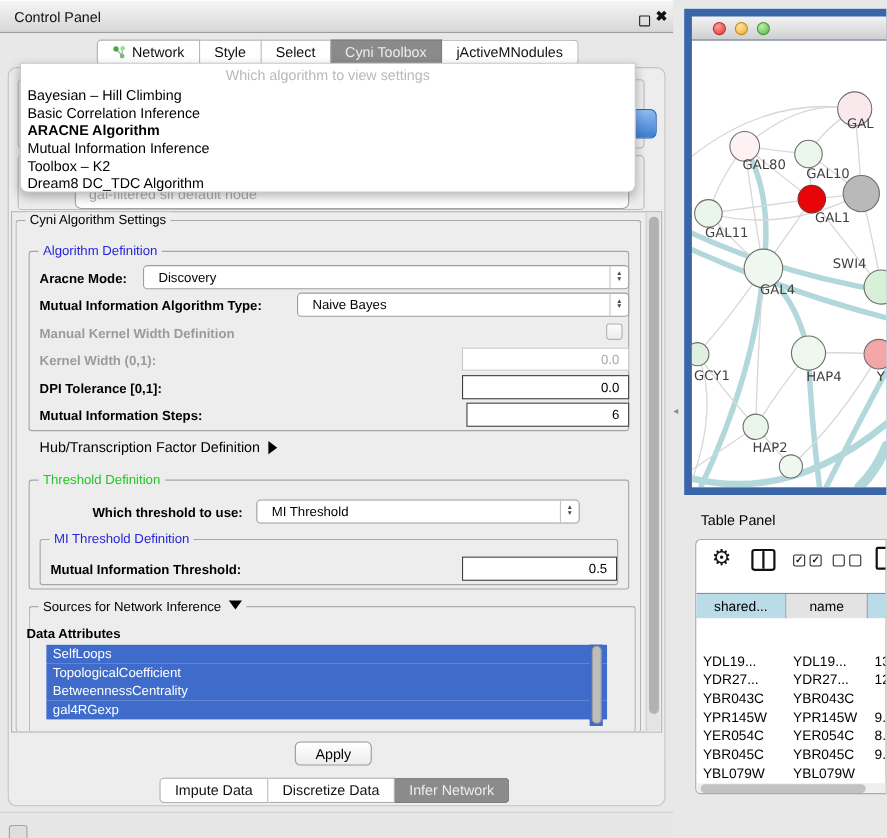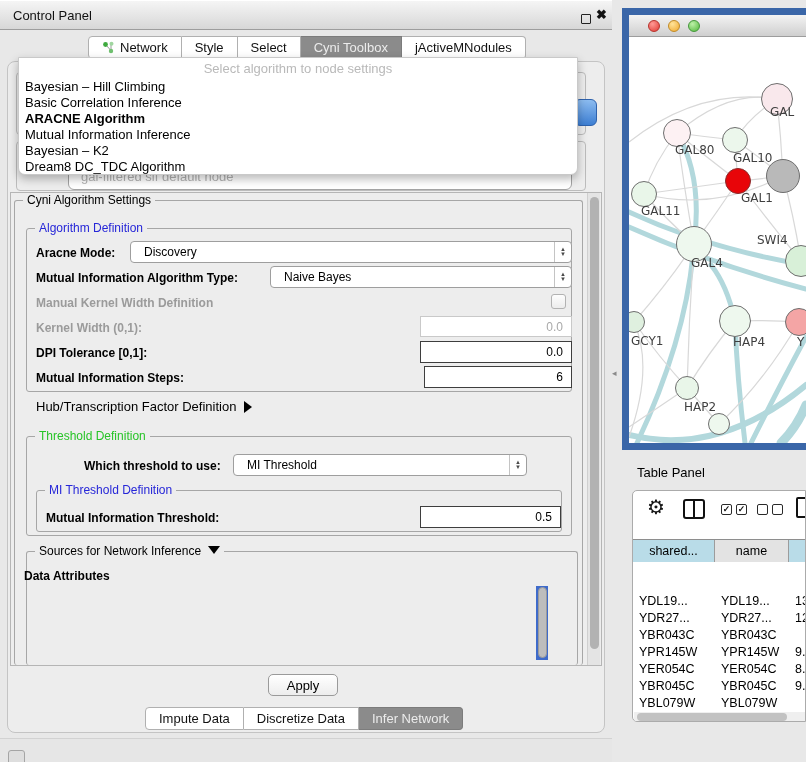--- a/index.html
+++ b/index.html
@@ -180,26 +180,26 @@
   <div class="panel"></div>
 
   <div class="frag-box" style="left:16px; top:72px; width:570px; height:63px;"></div>
   <div class="frag-box" style="left:16px; top:141px; width:570px; height:50px;"></div>
   <div class="frag-stepper"></div>
   <div class="frag-combo">
     <span>gal-filtered sif default node</span>
   </div>
 
   <div class="popup">
-    <div class="prompt">Select algorithm to node settings</div>
+    <div class="prompt">Which algorithm to view settings</div>
     <div class="item" style="top:21px;">Bayesian – Hill Climbing</div>
     <div class="item" style="top:37px;">Basic Correlation Inference</div>
     <div class="item" style="top:53px; font-weight:bold;">ARACNE Algorithm</div>
     <div class="item" style="top:69px;">Mutual Information Inference</div>
-    <div class="item" style="top:85px;">Bayesian – K2</div>
+    <div class="item" style="top:85px;">Toolbox – K2</div>
     <div class="item" style="top:101px;">Dream8 DC_TDC Algorithm</div>
   </div>
 
   <div class="viewport"></div>
   <div class="vscroll">
       <div class="thumb"></div>
     </div>
 
   <div class="fs" style="left:14px; top:200px; width:569px; height:465px; border-bottom:none; z-index:3;">
     <span class="leg">Cyni Algorithm Settings</span>
@@ -271,20 +271,26 @@
       <span>0.5</span>
     </div>
   </div>
 
   <div class="fs" style="left:26px; top:551px; width:552px; height:114px; border-bottom:none; z-index:3;">
     <span class="leg">
       <span>Sources for Network Inference</span><span class="tri-d"></span>
     </span>
   </div>
   <span class="lbl" style="left:24px; top:569px; z-index:4;">Data Attributes</span>
+  <div class="attr-list">
+    <div class="li">SelfLoops</div>
+    <div class="li">TopologicalCoefficient</div>
+    <div class="li">BetweennessCentrality</div>
+    <div class="li">gal4RGexp</div>
+  </div>
   <div class="attr-sb">
       <div class="thumb"></div>
     </div>
 
   <div class="btn" style="left:268px; top:674px; width:70px; height:22px; z-index:4;">
     <span>Apply</span>
   </div>
 
   <div class="seg" style="left:145px; top:707px; z-index:4;">
     <div class="tab">

